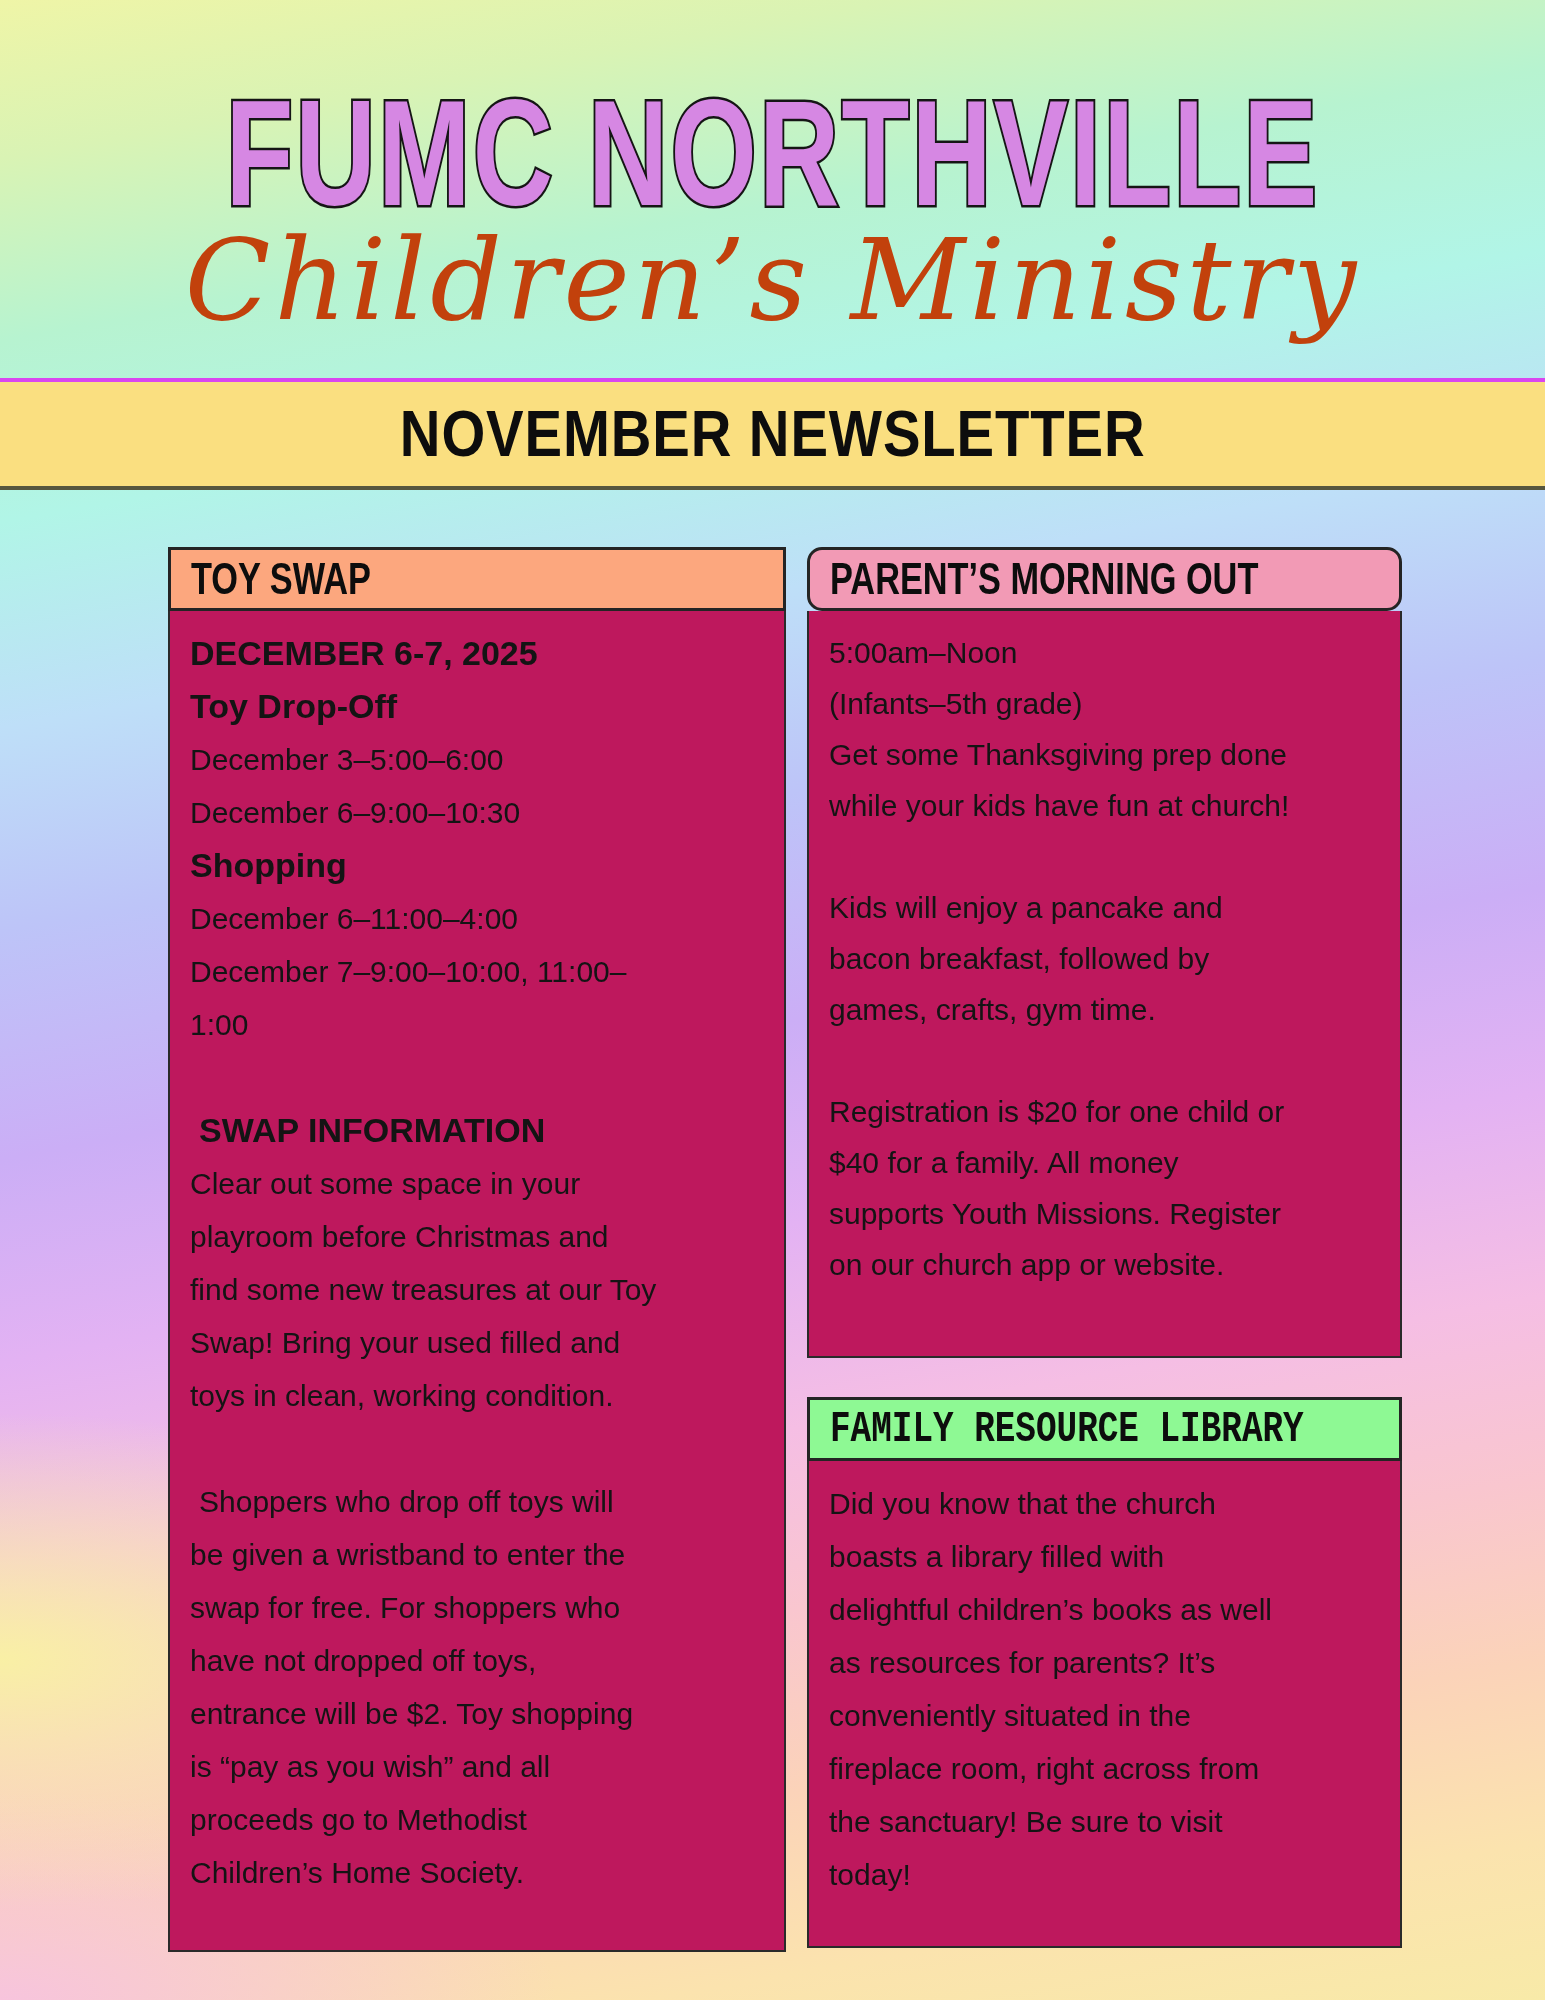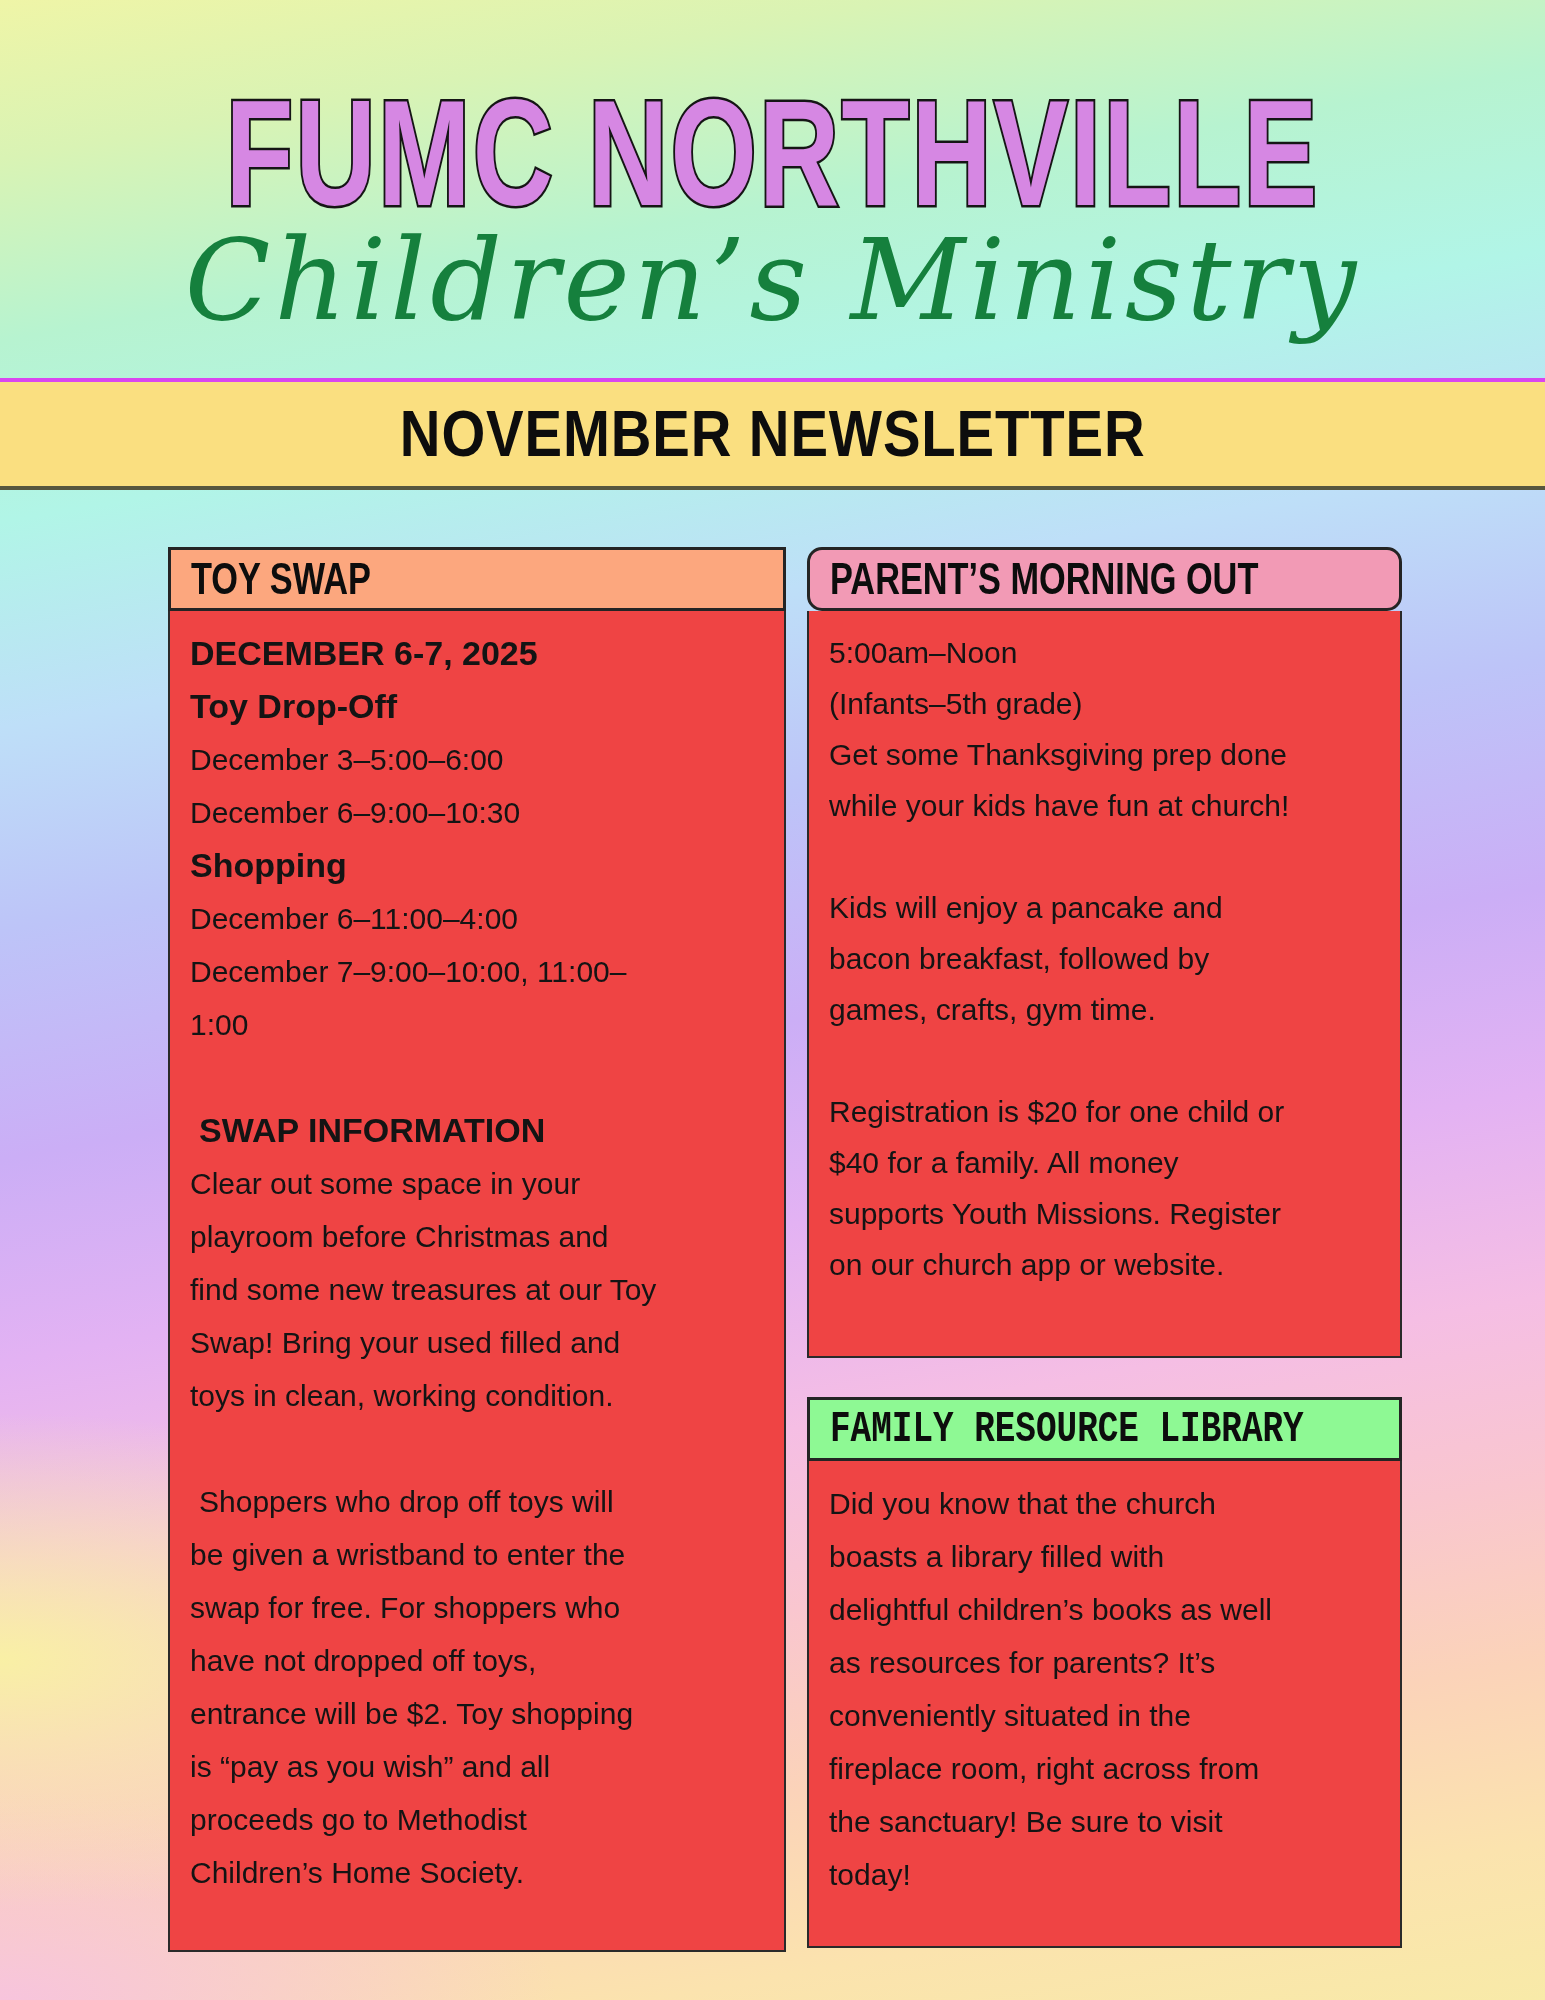--- a/index.html
+++ b/index.html
@@ -25,21 +25,21 @@
     font-size:150px; font-weight:700; letter-spacing:3px;
     color:var(--title-fill, #d687e3);
     -webkit-text-stroke:5px #151515;
     paint-order:stroke fill;
     transform:scaleX(0.74);
   }
   .subtitle {
     position:absolute; top:224px; left:0; width:100%;
     text-align:center; line-height:1;
     font-family:"DejaVu Serif", serif; font-style:italic;
-    font-size:112px; letter-spacing:4px; color:#15803d;
+    font-size:112px; letter-spacing:4px; color:#c2410c;
   }
   .banner {
     position:absolute; top:378px; left:0; width:100%; height:112px;
     box-sizing:border-box;
     background:var(--banner-bg, #fadf80);
     border-top:4px solid #d946ef; border-bottom:4px solid #56563e;
     display:flex; align-items:center; justify-content:center;
   }
   .banner-text {
     font-size:64px; font-weight:700; letter-spacing:1px;
@@ -54,21 +54,21 @@
     display:flex; align-items:center; padding-left:20px;
   }
   .bar.orange { background:var(--toy-swap-header-bg, #fca77e); }
   .bar.pink   { background:var(--pmo-header-bg, #f29ab5);border-radius:15px; }
   .bar.green  { background:var(--library-header-bg, #8ef994);font-family:Liberation Mono, monospace; }
   .bar-label {
     font-size:44px; font-weight:700; white-space:nowrap; color:#0d0d0d;
     transform:scaleX(0.78); transform-origin:left center;
   }
   .box {
-    background:#ef4444; box-sizing:border-box;
+    background:#be185d; box-sizing:border-box;
     border:2px solid #2a2a2a; border-top:none;
     padding:16px 30px 14px 20px;
   }
   .box p { margin:0; font-size:30px; line-height:53px; white-space:pre-line; color:#141414; }
   .lg  { font-size:34px !important; }
   .b   { font-weight:700; }
   .sfx { font-size:30px; font-weight:400; }
   .gap { margin-top:53px !important; }
   .ind { text-indent:9px; }
   .box.tall { min-height:1341px; }

